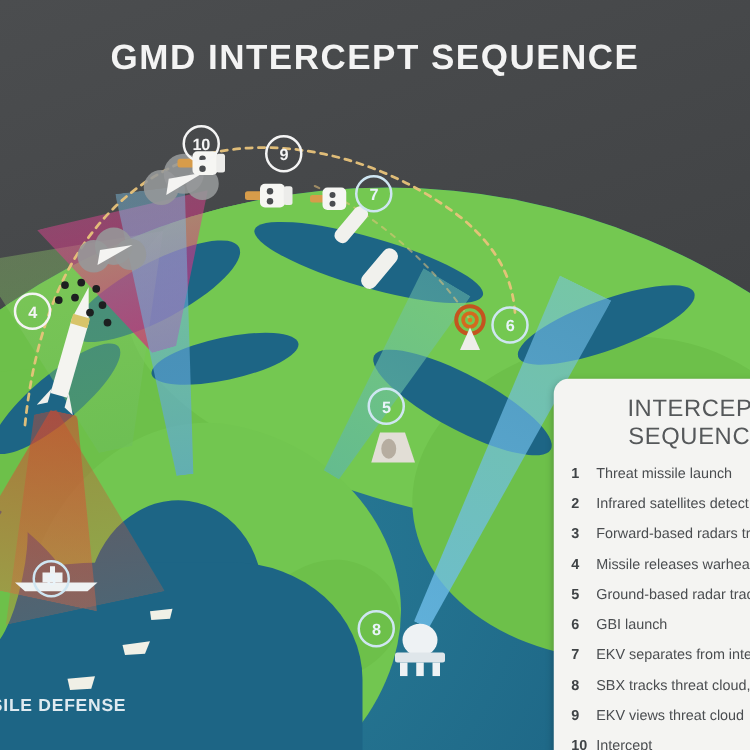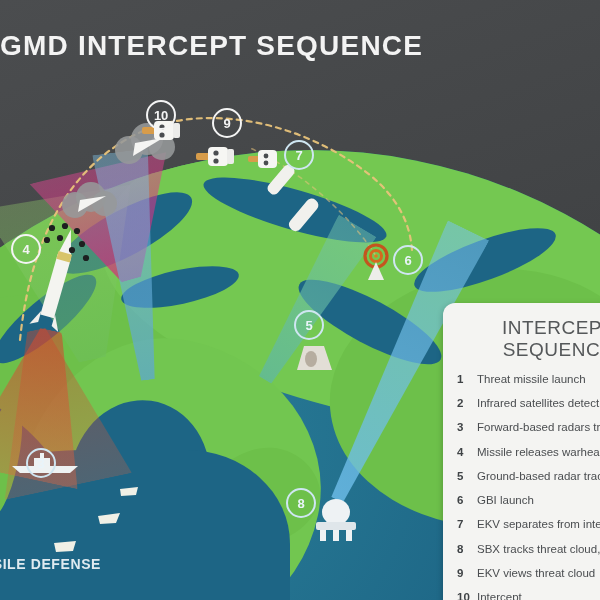--- a/index.html
+++ b/index.html
@@ -116,21 +116,21 @@
           background:#f4f4f2;border-radius:12px;
           box-shadow:0 2px 6px rgba(0,0,0,.25);
           padding:14px 0 12px 0;}
   #legend h2{margin:0 0 12px 0;padding:0 16px;text-align:center;
              font-size:19px;font-weight:400;color:#55585a;letter-spacing:.5px;}
   .lrow{display:flex;align-items:flex-start;padding:0 0 0 14px;margin-bottom:11px;
         font-size:11.5px;color:#4a4d50;line-height:1.15;white-space:nowrap;}
   .lnum{width:20px;flex:0 0 20px;font-weight:700;color:#3f4346;font-size:11.5px;}
   .ltext{flex:1;}
 
-  #title{position:absolute;left:0;top:30px;width:600px;text-align:left;
+  #title{position:absolute;left:0;top:30px;width:600px;text-align:center;
          color:#f3f3f3;font-size:28px;font-weight:700;letter-spacing:1.2px;}
 
   #footer{position:absolute;left:-34px;top:556px;color:#dfeaf0;
           font-size:14px;font-weight:700;letter-spacing:.6px;}
 </style>
 </head>
 <body>
 
 <div id="stage">
 

